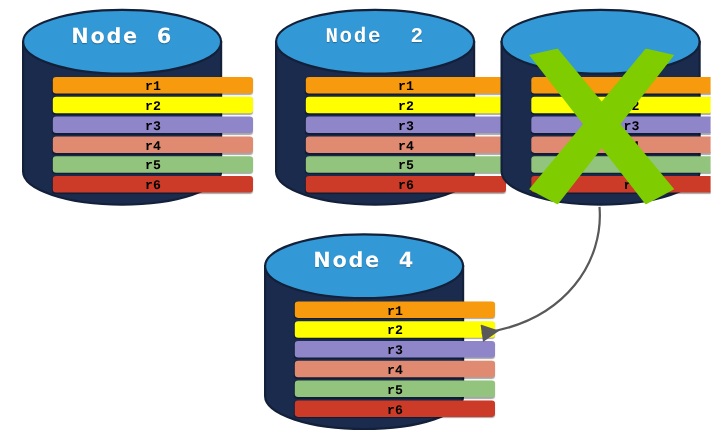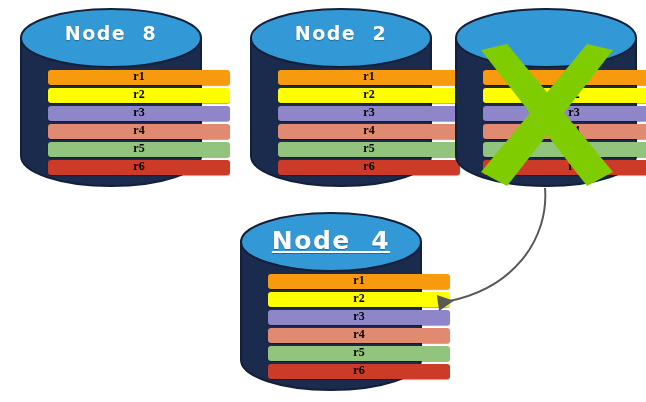--- a/index.html
+++ b/index.html
@@ -51,24 +51,24 @@
     left: 0;
     width: 100%;
   }
   .row {
     position: relative;
     box-sizing: border-box;
     border-radius: 3px;
     text-align: center;
     color: #000000;
     font-weight: bold;
-    font-family: Liberation Serif, serif;
+    font-family: Liberation Mono, monospace;
     line-height: 1;
     display: flex;
-    align-items: flex-start;
+    align-items: flex-end;
     justify-content: center;
     box-shadow: 0 1px 1px rgba(0,0,0,0.35);
   }
 
   
   .cross-layer {
     position: absolute;
     pointer-events: none;
   }
 
@@ -86,21 +86,21 @@
 </head>
 <body>
 
 <div id="canvas">
 
   <div class="node" style="left:20px; top:8px; width:182px; height:178px;">
     <svg class="node-svg" width="182" height="178" viewBox="0 0 182 178">
       <path d="M1,30 L1,148 A90,30 0 0 0 181,148 L181,30 Z" fill="#1B2B4D" stroke="#13203A" stroke-width="2"></path>
       <ellipse cx="91" cy="30" rx="90" ry="29" fill="#3399D6" stroke="#13203A" stroke-width="2"></ellipse>
     </svg>
-    <div class="node-title" style="top:14px; font-size:19px;">Node  8</div>
+    <div class="node-title" style="top:14px; font-size:19px;">Node  6</div>
     <div class="rows" style="top:62px; padding:0 28px;">
         <div class="row" style="background: rgb(247, 154, 14); height: 15px; margin-bottom: 3px; font-size: 12px;">
           <span>r1</span>
         </div>
         <div class="row" style="background: rgb(255, 255, 0); height: 15px; margin-bottom: 3px; font-size: 12px;">
           <span>r2</span>
         </div>
         <div class="row" style="background: rgb(143, 133, 201); height: 15px; margin-bottom: 3px; font-size: 12px;">
           <span>r3</span>
         </div>
@@ -114,21 +114,21 @@
           <span>r6</span>
         </div>
       </div>
   </div>
 
   <div class="node" style="left:250px; top:8px; width:182px; height:178px;">
     <svg class="node-svg" width="182" height="178" viewBox="0 0 182 178">
       <path d="M1,30 L1,148 A90,30 0 0 0 181,148 L181,30 Z" fill="#1B2B4D" stroke="#13203A" stroke-width="2"></path>
       <ellipse cx="91" cy="30" rx="90" ry="29" fill="#3399D6" stroke="#13203A" stroke-width="2"></ellipse>
     </svg>
-    <div class="node-title" style="top:14px; font-size:19px;">Node  2</div>
+    <div class="node-title" style="top:14px; font-size:19px;font-family:Liberation Mono, monospace;">Node  2</div>
     <div class="rows" style="top:62px; padding:0 28px;">
         <div class="row" style="background: rgb(247, 154, 14); height: 15px; margin-bottom: 3px; font-size: 12px;">
           <span>r1</span>
         </div>
         <div class="row" style="background: rgb(255, 255, 0); height: 15px; margin-bottom: 3px; font-size: 12px;">
           <span>r2</span>
         </div>
         <div class="row" style="background: rgb(143, 133, 201); height: 15px; margin-bottom: 3px; font-size: 12px;">
           <span>r3</span>
         </div>
@@ -178,21 +178,21 @@
         </g>
       </svg>
     </div>
   </div>
 
   <div class="node" style="left:240px; top:212px; width:182px; height:178px;">
     <svg class="node-svg" width="182" height="178" viewBox="0 0 182 178">
       <path d="M1,30 L1,148 A90,30 0 0 0 181,148 L181,30 Z" fill="#1B2B4D" stroke="#13203A" stroke-width="2"></path>
       <ellipse cx="91" cy="30" rx="90" ry="29" fill="#3399D6" stroke="#13203A" stroke-width="2"></ellipse>
     </svg>
-    <div class="node-title" style="top:14px; font-size:25px;text-decoration:underline;">Node  4</div>
+    <div class="node-title" style="top:14px; font-size:19px;">Node  4</div>
     <div class="rows" style="top:62px; padding:0 28px;">
         <div class="row" style="background: rgb(247, 154, 14); height: 15px; margin-bottom: 3px; font-size: 12px;">
           <span>r1</span>
         </div>
         <div class="row" style="background: rgb(255, 255, 0); height: 15px; margin-bottom: 3px; font-size: 12px;">
           <span>r2</span>
         </div>
         <div class="row" style="background: rgb(143, 133, 201); height: 15px; margin-bottom: 3px; font-size: 12px;">
           <span>r3</span>
         </div>

